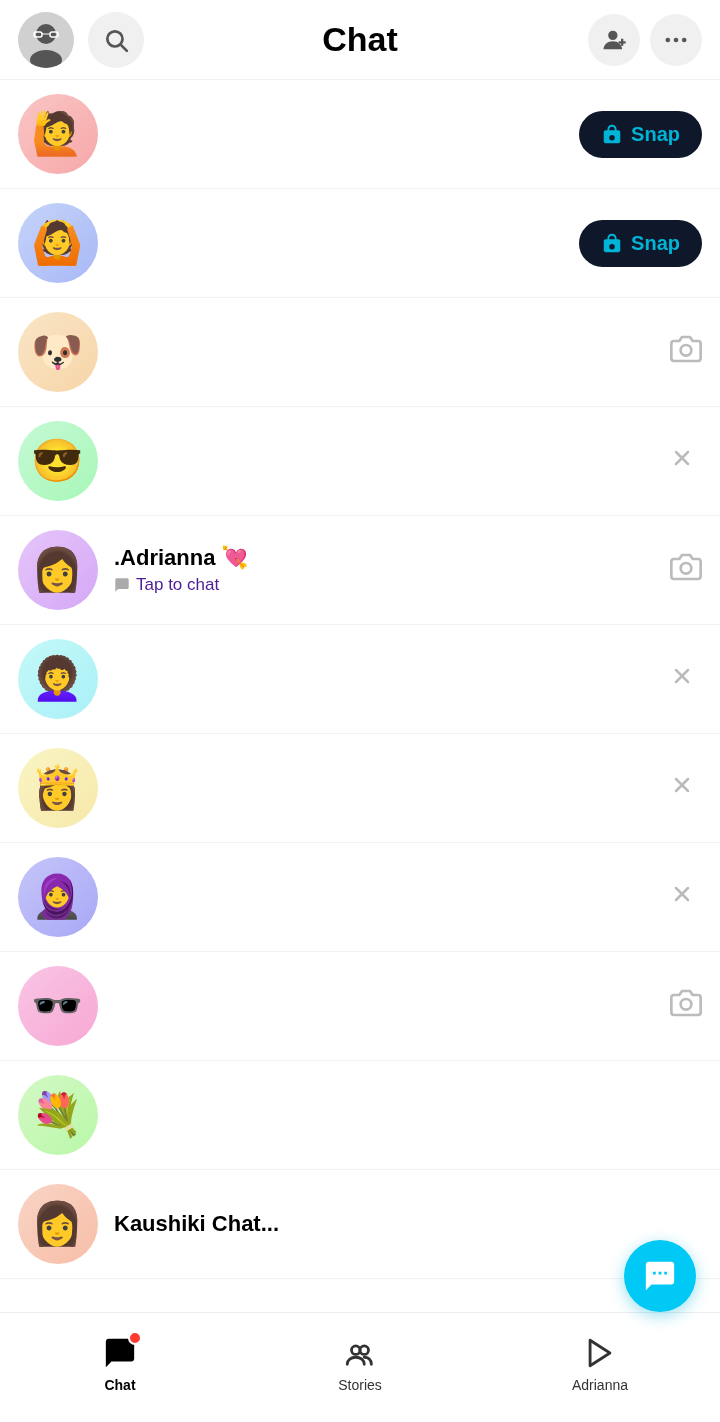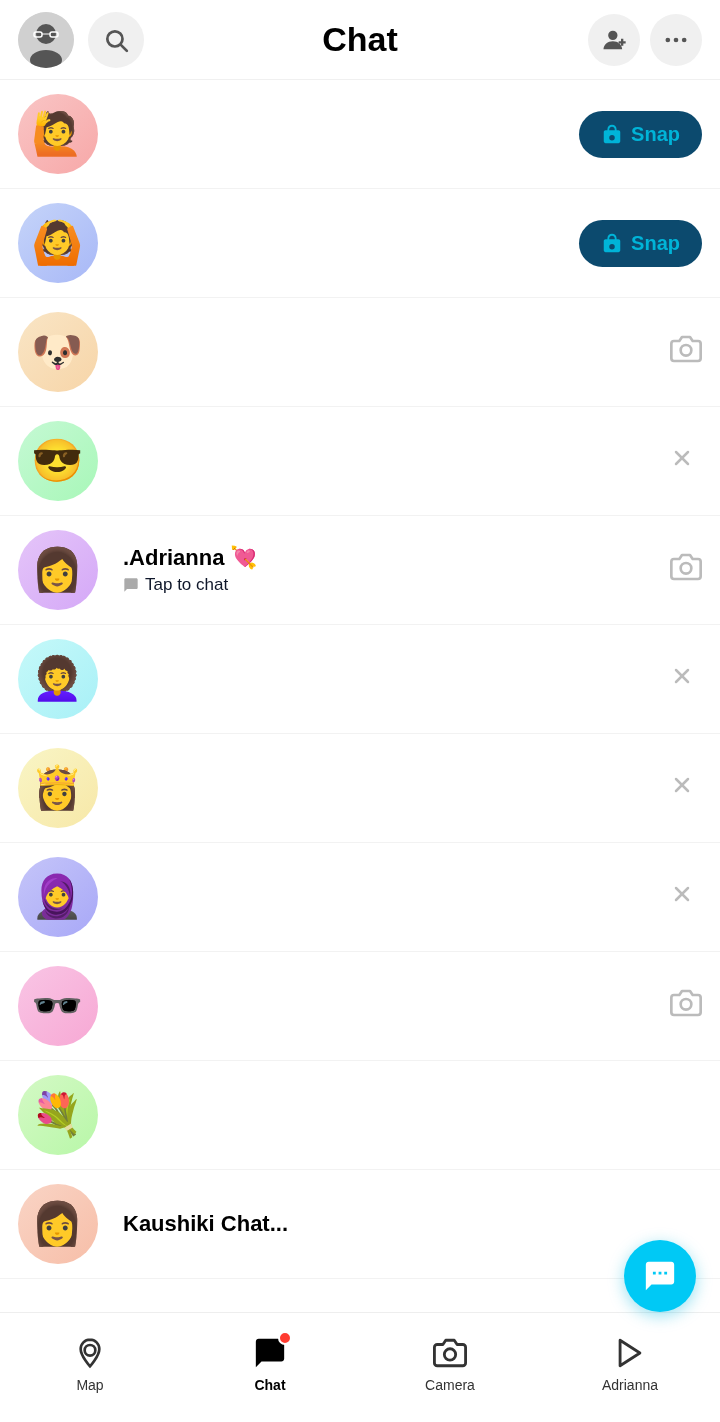--- a/index.html
+++ b/index.html
@@ -73,45 +73,45 @@
       width: 80px; height: 80px;
       border-radius: 50%;
       background: #e8e8e8;
       overflow: hidden;
       flex-shrink: 0;
       display: flex; align-items: center; justify-content: center;
       font-size: 36px;
     }
     .chat-info {
       flex: 1;
-      padding-left: 25px;
+      padding-left: 16px;
     }
     .chat-name {
       font-size: 22px;
       font-weight: 600;
       color: #000;
       display: flex;
       align-items: center;
       gap: 6px;
     }
     .chat-sub {
       font-size: 17px;
-      color: #0f172a;
+      color: #4c1d95;
       margin-top: 4px;
       display: flex;
       align-items: center;
       gap: 6px;
     }
     .chat-action {
       flex-shrink: 0;
     }
 
     
     .snap-btn {
-      background: #0c4a6e;
+      background: #0f172a;
       border: none;
       border-radius: 28px;
       padding: 12px 22px;
       display: flex;
       align-items: center;
       gap: 8px;
       cursor: pointer;
       font-size: 20px;
       font-weight: 700;
       color: #00b4d8;
@@ -379,50 +379,42 @@
     </div>
   </div>
 
 <button class="fab">
   <svg width="34" height="34" viewBox="0 0 24 24" fill="#fff">
     <path d="M20 2H4C2.9 2 2 2.9 2 4v18l4-4h14c1.1 0 2-.9 2-2V4c0-1.1-.9-2-2-2zM9 11H7V9h2v2zm4 0h-2V9h2v2zm4 0h-2V9h2v2z"></path>
   </svg>
 </button>
 
 <nav class="bottom-nav">
-  <div class="nav-item">
-    <div class="nav-icon">
-      <svg width="32" height="32" viewBox="0 0 24 24" fill="none" stroke="#333" stroke-width="2" stroke-linecap="round">
-        <circle cx="12" cy="10" r="4"></circle>
-        <path d="M12 2C8.13 2 5 5.13 5 9c0 5.25 7 13 7 13s7-7.75 7-13c0-3.87-3.13-7-7-7z"></path>
-      </svg>
-    </div>
-    <span class="nav-label">Map</span>
-  </div>
 
   <div class="nav-item">
     <div class="nav-icon">
       <svg width="34" height="34" viewBox="0 0 24 24" fill="#000">
         <path d="M20 2H4C2.9 2 2 2.9 2 4v18l4-4h14c1.1 0 2-.9 2-2V4c0-1.1-.9-2-2-2z"></path>
       </svg>
       <span class="nav-dot"></span>
     </div>
     <span class="nav-label active">Chat</span>
   </div>
 
+
   <div class="nav-item">
     <div class="nav-icon">
-      <svg width="34" height="34" viewBox="0 0 24 24" fill="none" stroke="#333" stroke-width="2" stroke-linecap="round" stroke-linejoin="round">
-        <path d="M23 19a2 2 0 0 1-2 2H3a2 2 0 0 1-2-2V8a2 2 0 0 1 2-2h4l2-3h6l2 3h4a2 2 0 0 1 2 2z"></path>
-        <circle cx="12" cy="13" r="4"></circle>
-      </svg>
-    </div>
-    <span class="nav-label">Camera</span>
-  </div>
-
+      <svg width="34" height="34" viewBox="0 0 24 24" fill="none" stroke="#333" stroke-width="2" stroke-linecap="round">
+        <circle cx="9" cy="10" r="3"></circle>
+        <circle cx="15" cy="10" r="3"></circle>
+        <path d="M3 20c0-3 2.7-5 6-5s6 2 6 5M15 15c2.5 0 5 1.5 5 5"></path>
+      </svg>
+    </div>
+    <span class="nav-label">Stories</span>
+  </div>
 
   <div class="nav-item">
     <div class="nav-icon">
       <svg width="34" height="34" viewBox="0 0 24 24" fill="none" stroke="#333" stroke-width="2" stroke-linecap="round" stroke-linejoin="round">
         <polygon points="5,3 19,12 5,21"></polygon>
       </svg>
     </div>
     <span class="nav-label">Adrianna</span>
   </div>
 </nav>

